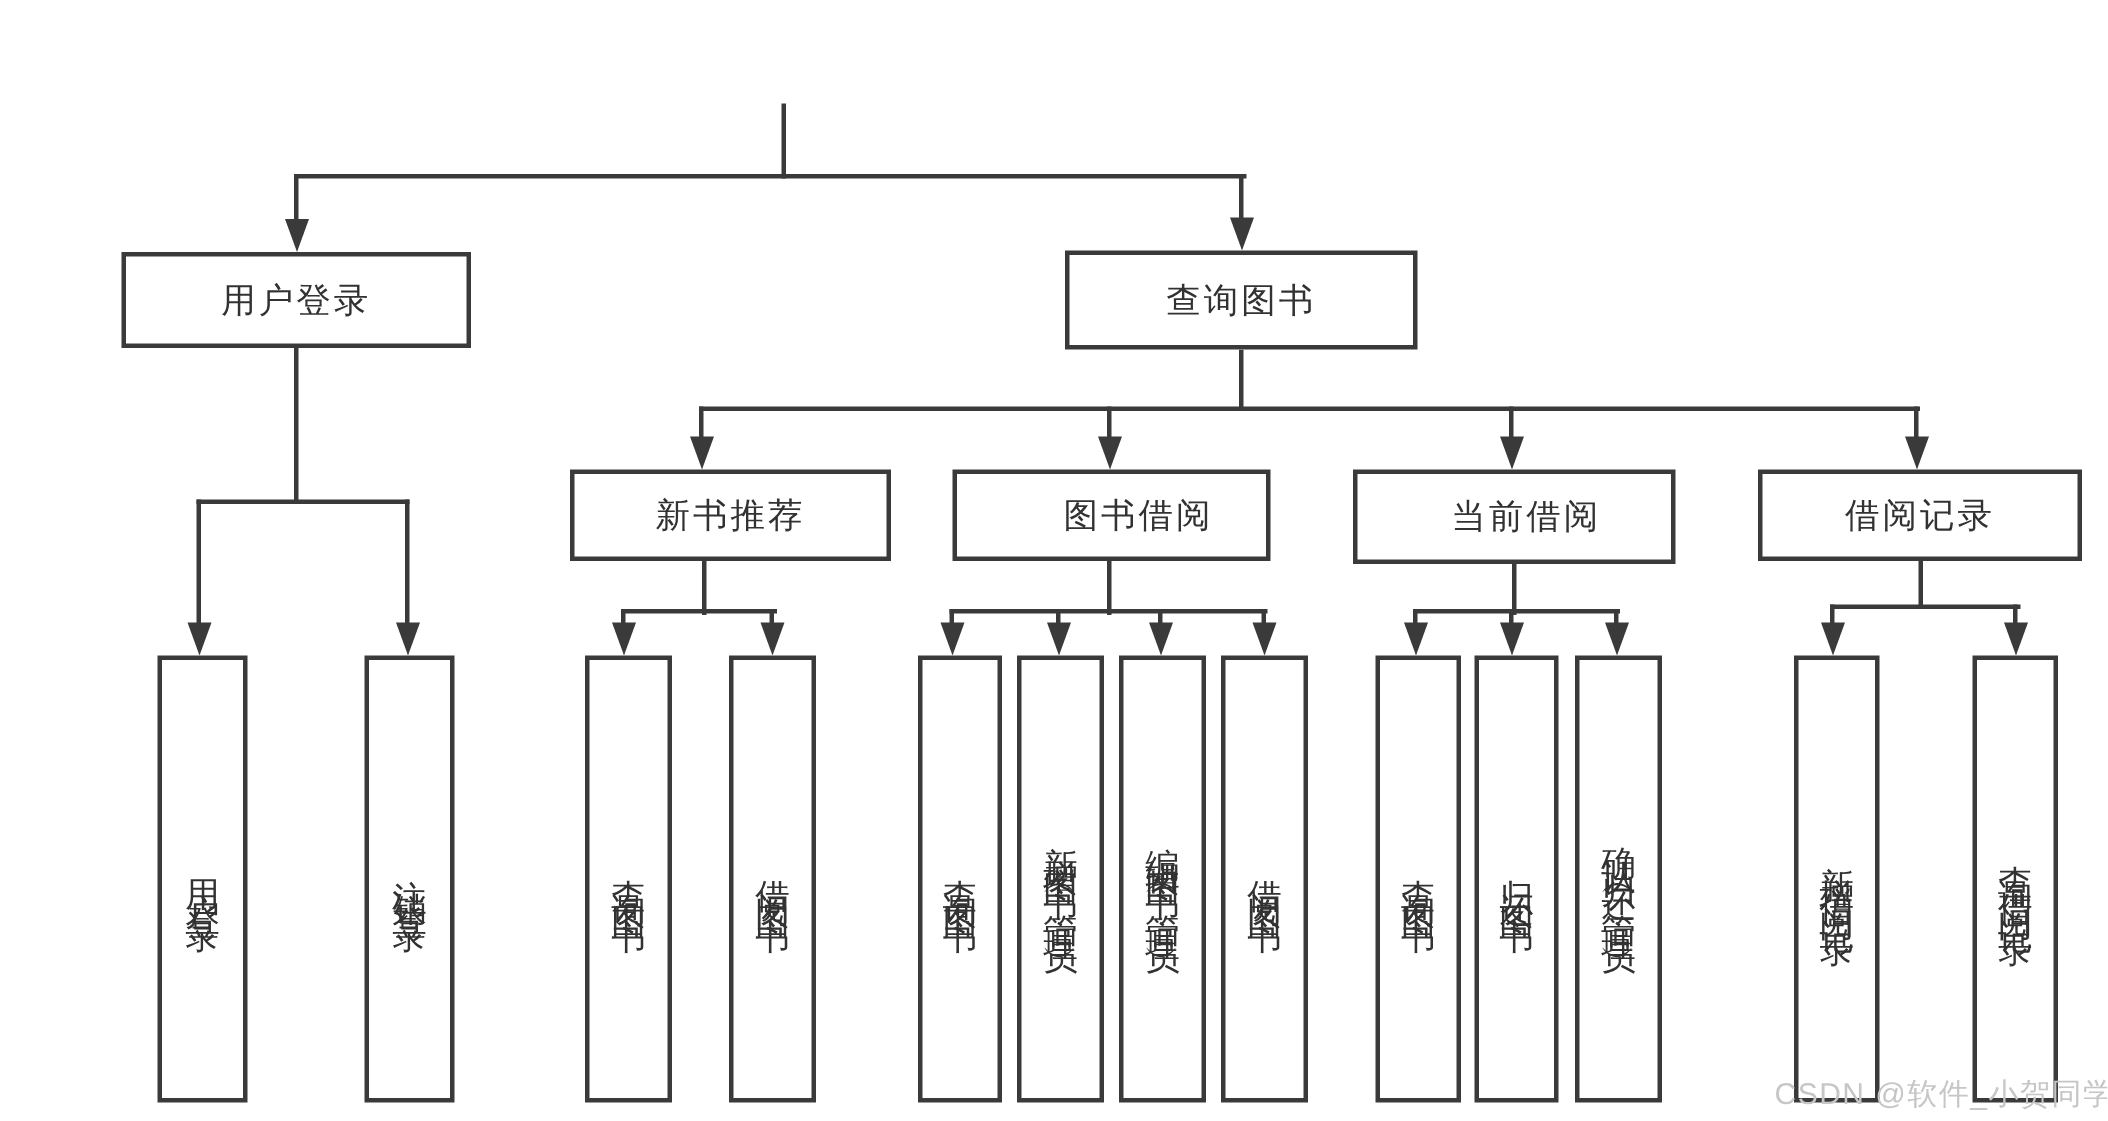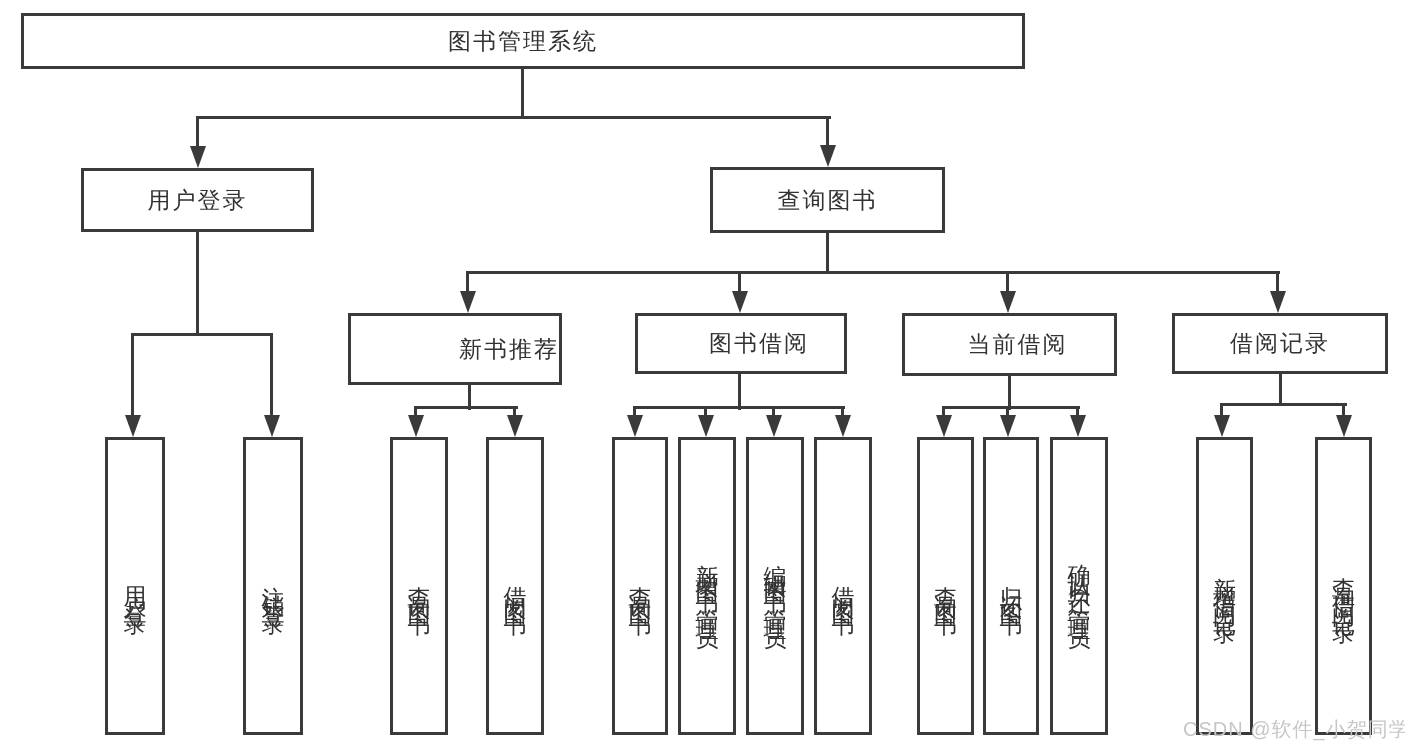--- a/index.html
+++ b/index.html
@@ -27,23 +27,20 @@
   .watermark{
     position:absolute;left:1183px;top:716px;z-index:5;
     font-size:20px;color:#c6c6c6;letter-spacing:1px;white-space:nowrap;
   }
 </style>
 </head>
 <body>
 
 <div id="stage">
 
-  <div class="box" style="left:21px;top:13px;width:1004px;height:56px;">
-      <span>图书管理系统</span>
-    </div>
 
   <div class="vline" style="left:521px;top:69px;height:50px;"></div>
   <div class="hline" style="left:196px;top:116px;width:635px;"></div>
   <div class="vline" style="left:196px;top:116px;height:33px;"></div>
   <div class="arrow" style="left:190px;top:146px;"></div>
   <div class="vline" style="left:826px;top:116px;height:32px;"></div>
   <div class="arrow" style="left:820px;top:145px;"></div>
 
   <div class="box" style="left:81px;top:168px;width:233px;height:64px;">
       <span>用户登录</span>
@@ -63,21 +60,21 @@
   <div class="hline" style="left:466px;top:271px;width:814px;"></div>
   <div class="vline" style="left:466px;top:271px;height:22px;"></div>
   <div class="arrow" style="left:460px;top:291px;"></div>
   <div class="vline" style="left:738px;top:271px;height:22px;"></div>
   <div class="arrow" style="left:732px;top:291px;"></div>
   <div class="vline" style="left:1006px;top:271px;height:22px;"></div>
   <div class="arrow" style="left:1000px;top:291px;"></div>
   <div class="vline" style="left:1276px;top:271px;height:22px;"></div>
   <div class="arrow" style="left:1270px;top:291px;"></div>
 
-  <div class="box" style="left:348px;top:313px;width:214px;height:72px;justify-content:flex-end;">
+  <div class="box" style="left:380px;top:313px;width:214px;height:61px;">
       <span>新书推荐</span>
     </div>
   <div class="box" style="left:635px;top:313px;width:212px;height:61px;padding-left:36px;">
       <span>图书借阅</span>
     </div>
   <div class="box" style="left:902px;top:313px;width:215px;height:63px;padding-left:16px;">
       <span>当前借阅</span>
     </div>
   <div class="box" style="left:1172px;top:313px;width:216px;height:61px;">
       <span>借阅记录</span>

